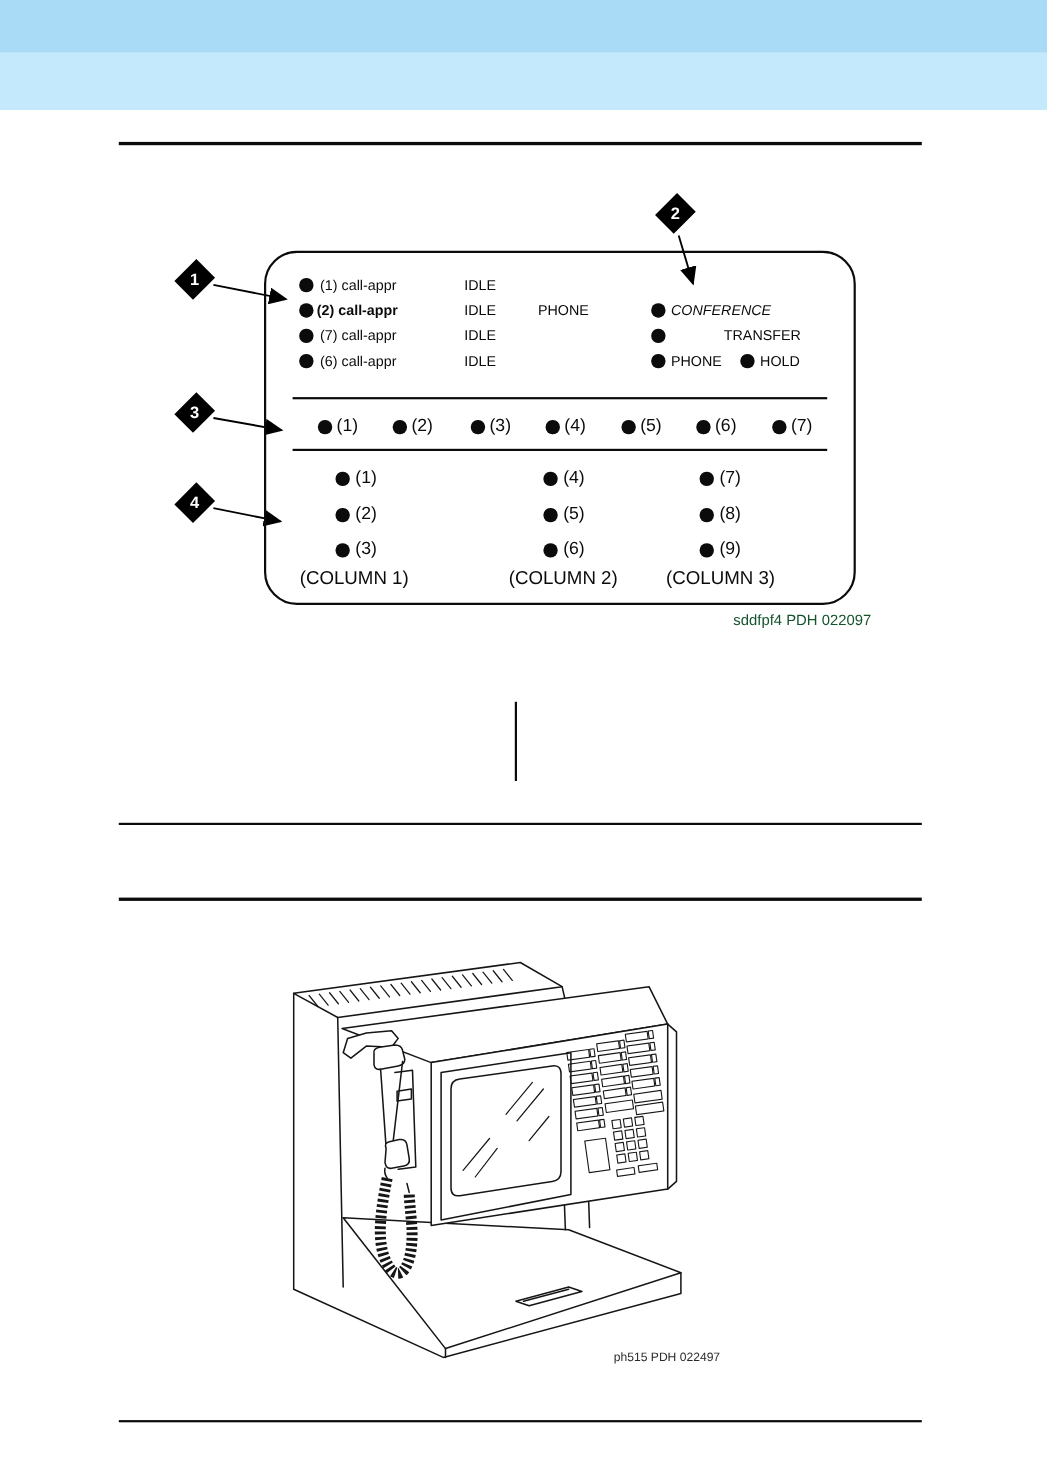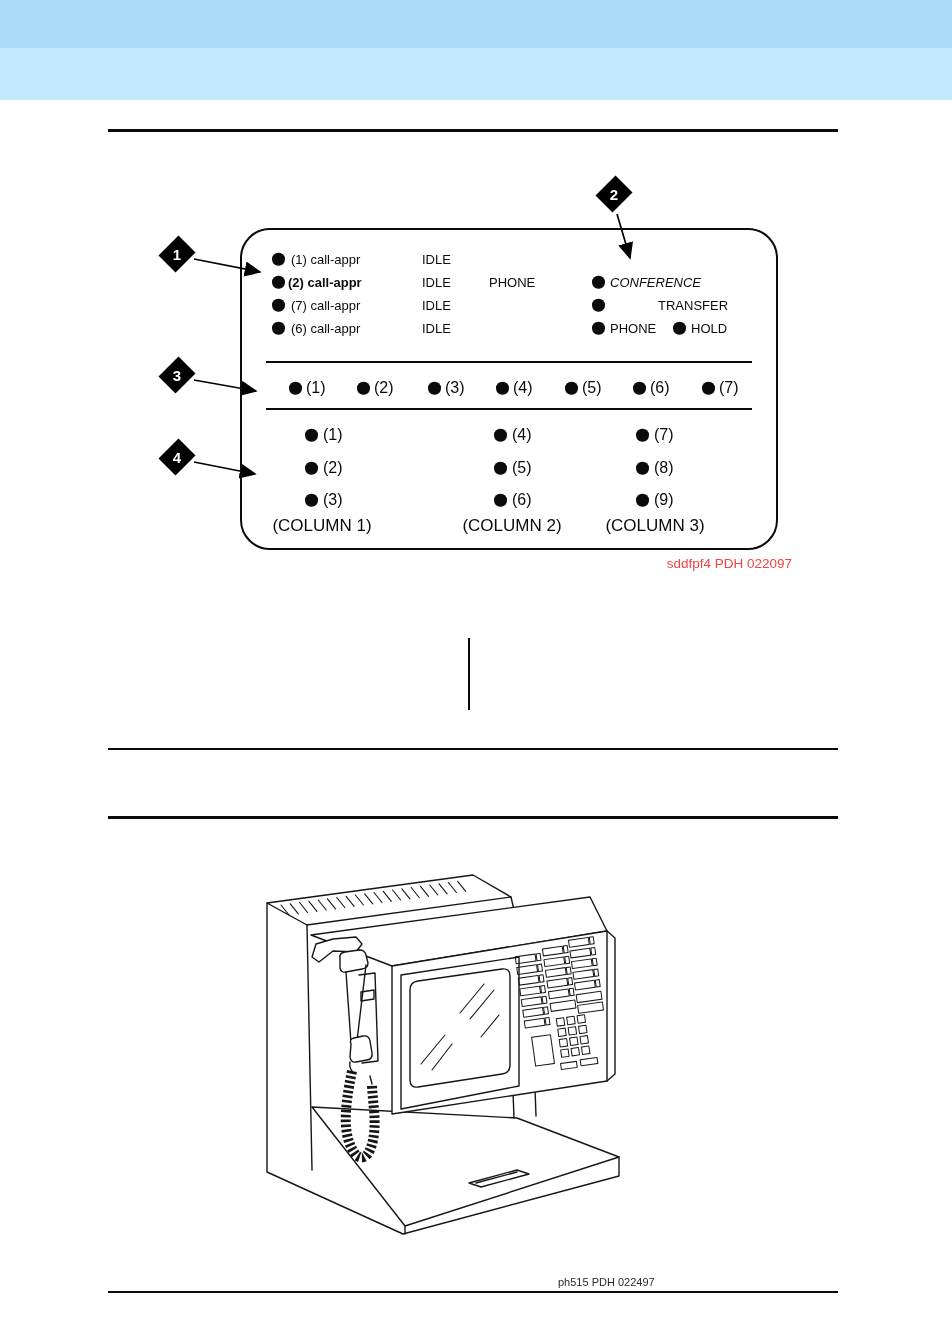--- a/index.html
+++ b/index.html
@@ -16,23 +16,23 @@
   .vline{position:absolute;left:468px;top:638px;width:2px;height:72px;background:#0b0b0b;}
 
   .panel{position:absolute;left:240px;top:228px;width:538px;height:322px;
          border:2.5px solid #0b0b0b;border-radius:30px;box-sizing:border-box;}
   .dot{position:absolute;width:12.5px;height:12.5px;border-radius:50%;background:#0b0b0b;transform:translateY(-50%);}
   .t{position:absolute;transform:translateY(-50%);font-size:13px;white-space:nowrap;line-height:1;}
   .t16{font-size:16px;}
   .hline{position:absolute;left:24px;width:486px;height:2px;background:#0b0b0b;}
   .colcap{position:absolute;transform:translate(-50%,-50%);font-size:17px;white-space:nowrap;line-height:1;}
 
-  .fig-cap{position:absolute;font-size:13.5px;color:#ef4444;white-space:nowrap;}
+  .fig-cap{position:absolute;font-size:13.5px;color:#14532d;white-space:nowrap;}
   .fig1-cap{left:600px;top:556px;width:192px;text-align:right;}
-  .fig2-cap{left:558px;top:1228px;font-size:11px;color:#2a2a2a;margin-top:48px;}
+  .fig2-cap{left:558px;top:1228px;font-size:11px;color:#2a2a2a;}
 
   .callout{position:absolute;width:24px;height:24px;background:#000;
            transform:rotate(45deg) scaleY(1.18);}
   .callout .num{position:absolute;inset:0;display:flex;align-items:center;justify-content:center;
                 transform:scaleY(0.847) rotate(-45deg);color:#fff;font-weight:bold;font-size:15px;}
   .arrows{position:absolute;left:0;top:0;pointer-events:none;}
   .console{position:absolute;left:255px;top:865px;}
 </style>
 </head>
 <body>

